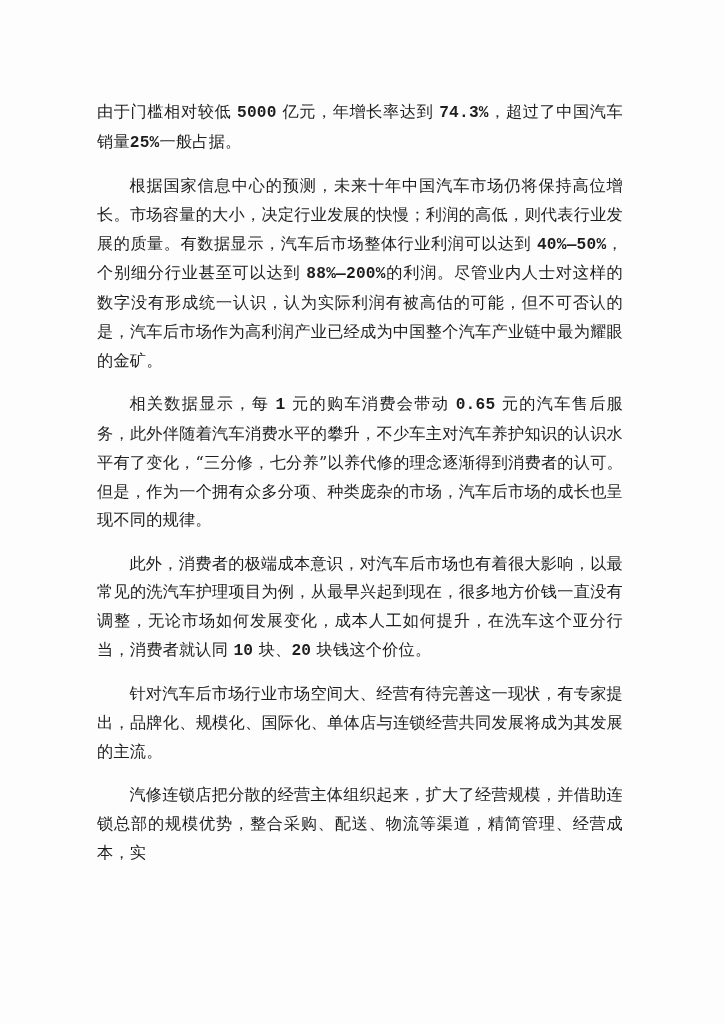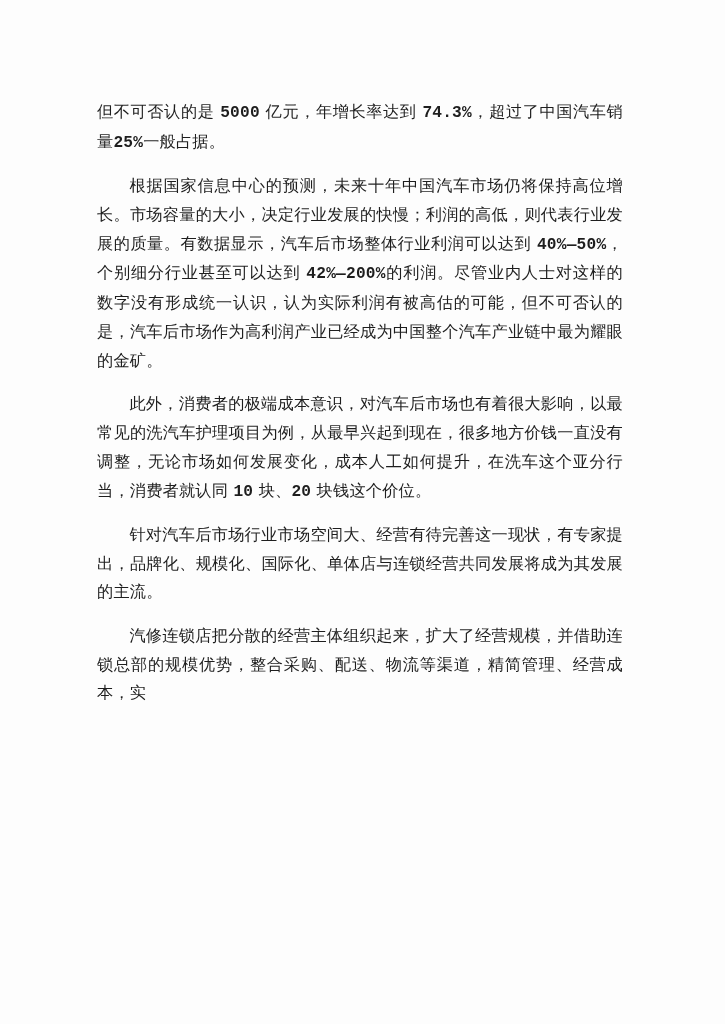--- a/index.html
+++ b/index.html
@@ -35,27 +35,30 @@
   .para .num {
     font-weight: bold;
     font-family: Liberation Mono, monospace;
   }
 </style>
 </head>
 <body>
 
 <div class="page">
   <p class="para">
-    <span>但不可否认的是 </span><span class="num">5000</span><span> 亿元，年增长率达到 </span><span class="num">74.3%</span><span>，超过了中国汽车销量</span><span class="num">25%</span><span>一般占据。</span>
+    <span>由于门槛相对较低 </span><span class="num">5000</span><span> 亿元，年增长率达到 </span><span class="num">74.3%</span><span>，超过了中国汽车销量</span><span class="num">25%</span><span>一般占据。</span>
   </p>
 
   <p class="para indent">
-    <span>根据国家信息中心的预测，未来十年中国汽车市场仍将保持高位增长。市场容量的大小，决定行业发展的快慢；利润的高低，则代表行业发展的质量。有数据显示，汽车后市场整体行业利润可以达到 </span><span class="num">40%—50%</span><span>，个别细分行业甚至可以达到 </span><span class="num">42%—200%</span><span>的利润。尽管业内人士对这样的数字没有形成统一认识，认为实际利润有被高估的可能，但不可否认的是，汽车后市场作为高利润产业已经成为中国整个汽车产业链中最为耀眼的金矿。</span>
+    <span>根据国家信息中心的预测，未来十年中国汽车市场仍将保持高位增长。市场容量的大小，决定行业发展的快慢；利润的高低，则代表行业发展的质量。有数据显示，汽车后市场整体行业利润可以达到 </span><span class="num">40%—50%</span><span>，个别细分行业甚至可以达到 </span><span class="num">88%—200%</span><span>的利润。尽管业内人士对这样的数字没有形成统一认识，认为实际利润有被高估的可能，但不可否认的是，汽车后市场作为高利润产业已经成为中国整个汽车产业链中最为耀眼的金矿。</span>
   </p>
 
+  <p class="para indent">
+    <span>相关数据显示，每 </span><span class="num">1</span><span> 元的购车消费会带动 </span><span class="num">0.65</span><span> 元的汽车售后服务，此外伴随着汽车消费水平的攀升，不少车主对汽车养护知识的认识水平有了变化，“三分修，七分养”以养代修的理念逐渐得到消费者的认可。但是，作为一个拥有众多分项、种类庞杂的市场，汽车后市场的成长也呈现不同的规律。</span>
+  </p>
 
 
   <p class="para indent">
     <span>此外，消费者的极端成本意识，对汽车后市场也有着很大影响，以最常见的洗汽车护理项目为例，从最早兴起到现在，很多地方价钱一直没有调整，无论市场如何发展变化，成本人工如何提升，在洗车这个亚分行当，消费者就认同 </span><span class="num">10</span><span> 块、</span><span class="num">20</span><span> 块钱这个价位。</span>
   </p>
 
   <p class="para indent">
     <span>针对汽车后市场行业市场空间大、经营有待完善这一现状，有专家提出，品牌化、规模化、国际化、单体店与连锁经营共同发展将成为其发展的主流。</span>
   </p>
 

